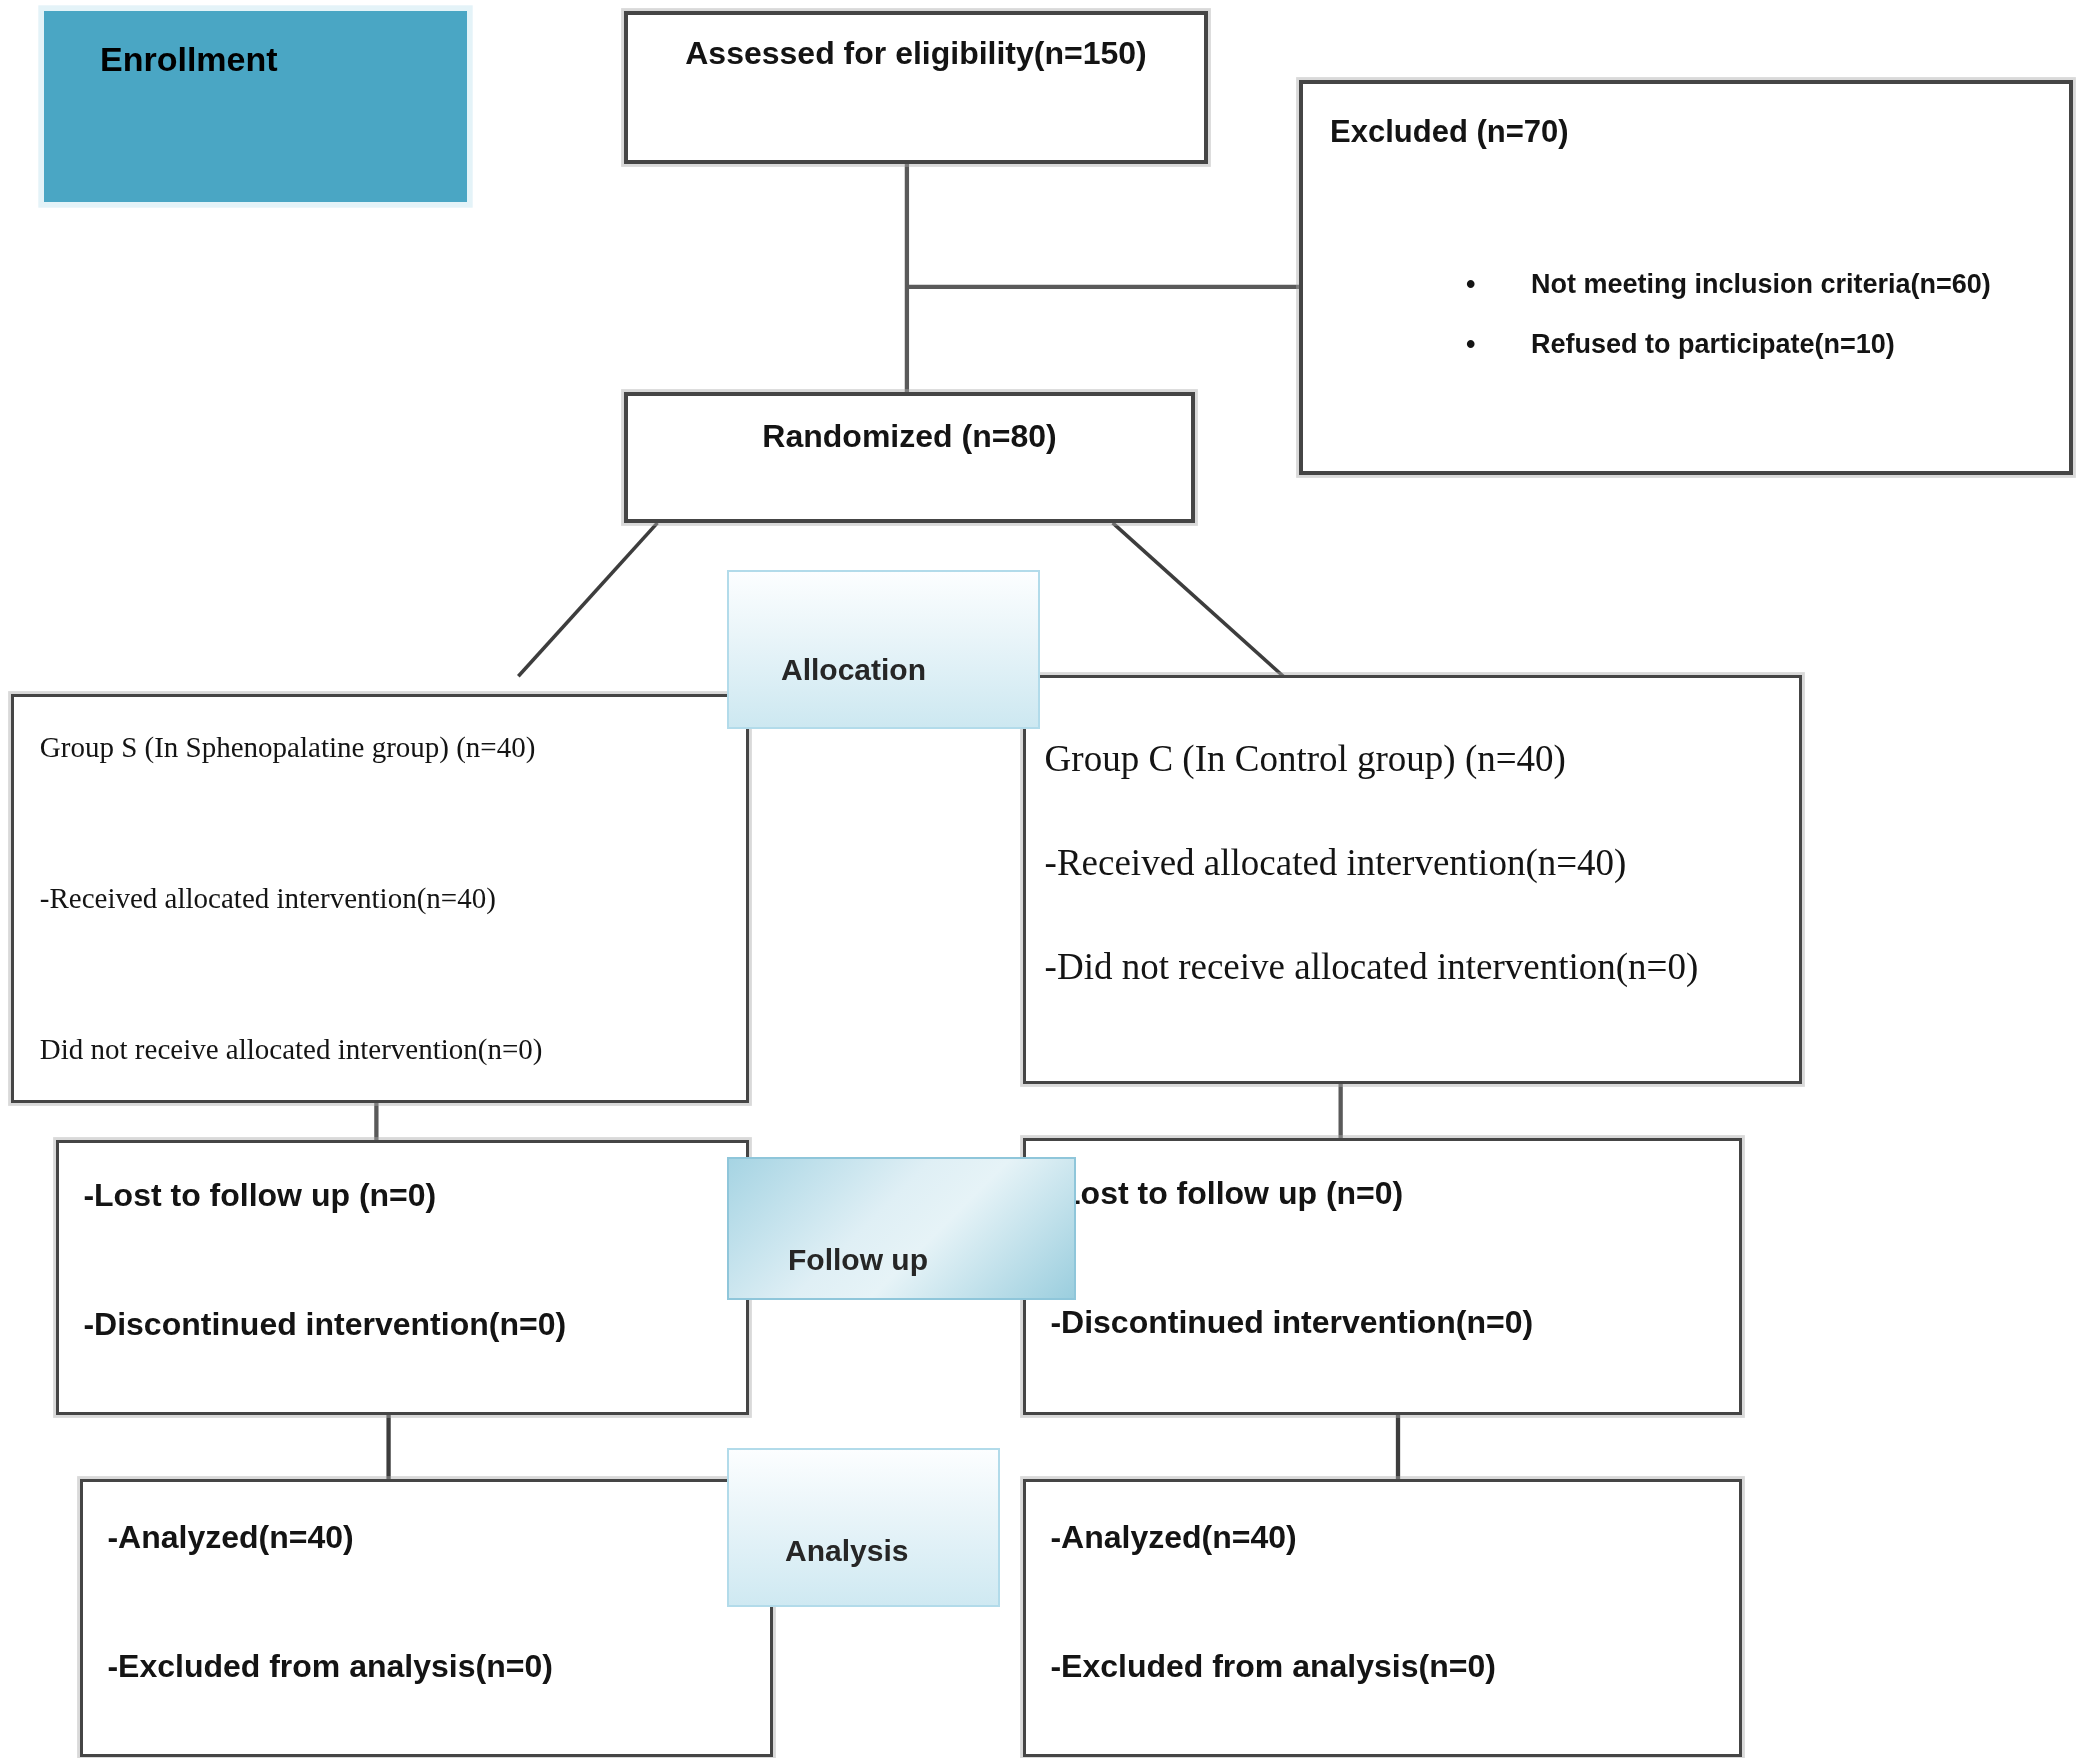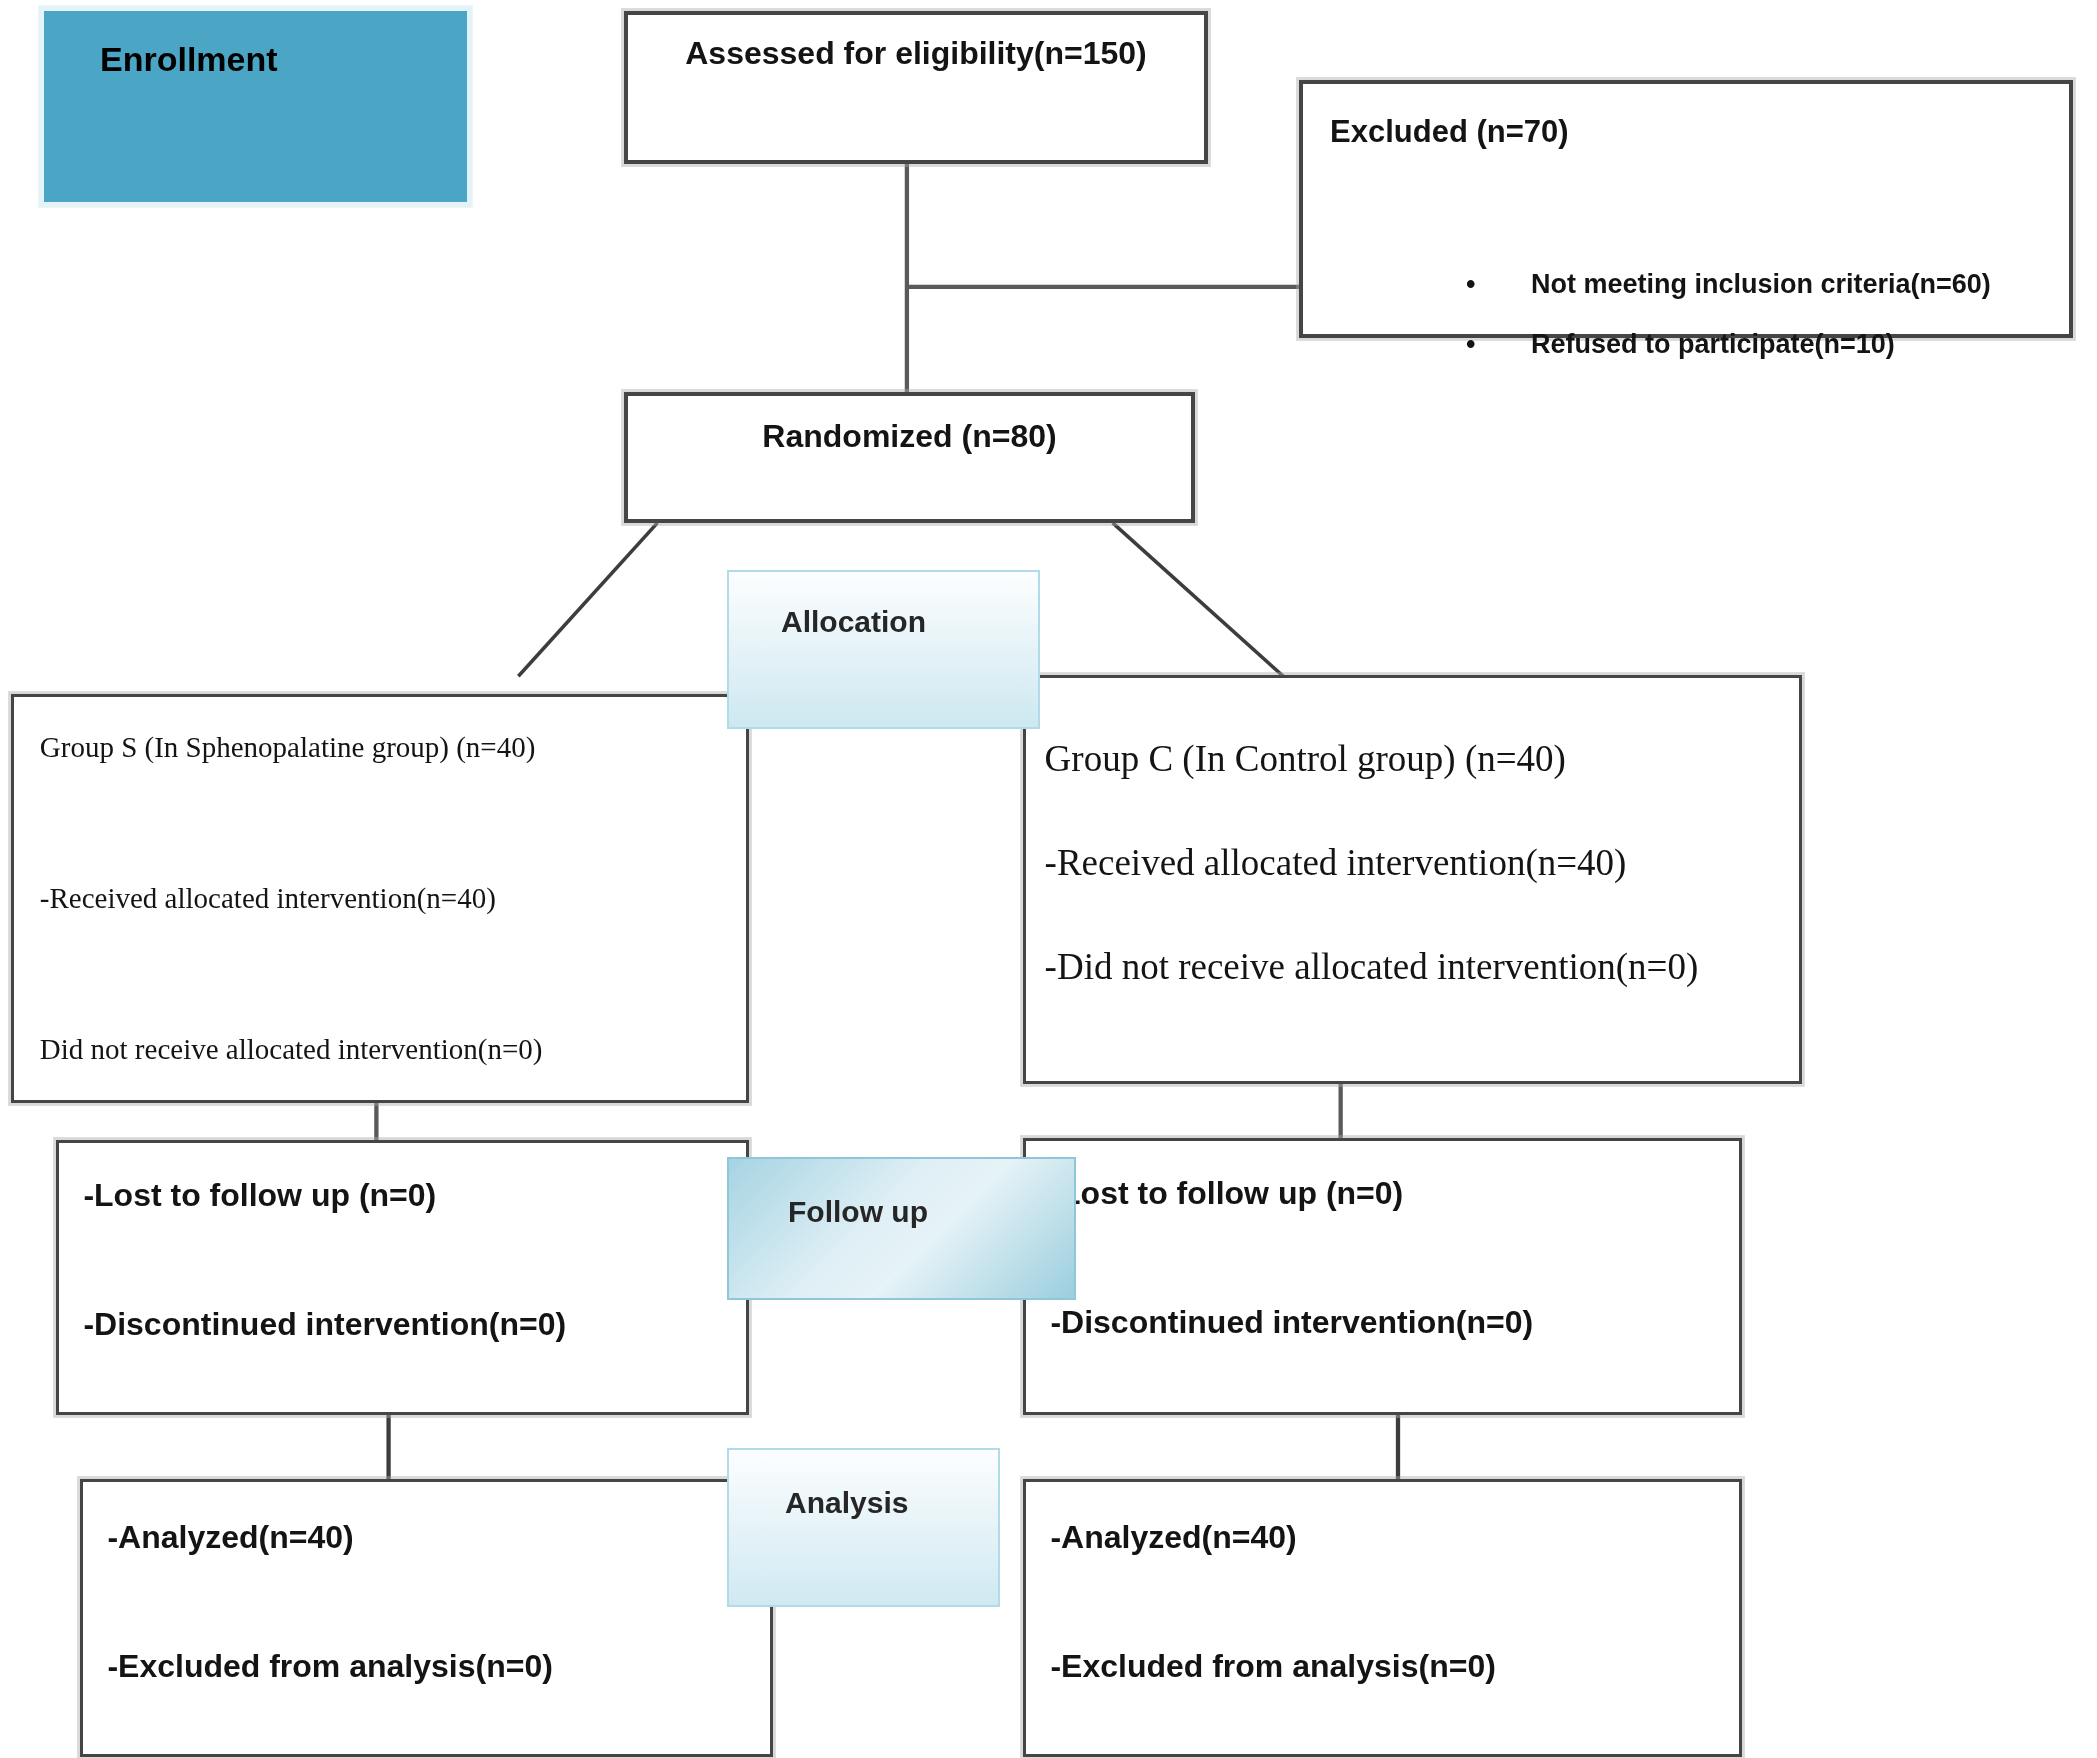--- a/index.html
+++ b/index.html
@@ -35,36 +35,36 @@
   #enrollment .lbl{
     position:absolute;left:56px;top:29px;
     font-size:34px;font-weight:bold;color:#000000;
   }
 
   
   #assessed{left:624px;top:10.8px;width:584px;height:153px;}
   #assessed .t{position:absolute;left:0;right:0;top:20px;text-align:center;font-size:32px;}
 
   
-  #excluded{left:1299px;top:80px;width:774px;height:258px;}
+  #excluded{left:1299px;top:80px;width:774px;height:395px;}
   #excluded .title{position:absolute;left:27px;top:30px;font-size:31px;}
   #excluded .items{position:absolute;left:163px;top:185px;right:14.3px;}
   #excluded .item{display:flex;align-items:flex-start;margin-bottom:29px;font-size:27px;white-space:nowrap;}
   .bullet-glyph{display:inline-block;width:65px;font-size:27px;flex:0 0 auto;}
 
   
   #randomized{left:624px;top:392px;width:571px;height:131px;}
   #randomized .t{position:absolute;left:0;right:0;top:21.5px;text-align:center;font-size:32px;}
 
   
   .stagebox{
     position:absolute;box-sizing:border-box;z-index:2;
     border:2.9px solid #b2dbea;
   }
-  .stagebox .lbl{position:absolute;font-size:30px;font-weight:bold;color:#262626;font-family:"Liberation Sans",sans-serif;}
+  .stagebox .lbl{position:absolute;font-size:30px;font-weight:bold;color:#262626;font-family:"Liberation Sans",sans-serif;margin-top:48px;}
   #stage-allocation{left:727px;top:570px;width:313px;height:159px;
     background:linear-gradient(180deg,#fcfeff 0%,#eaf5f9 40%,#cde8f1 100%);}
   #stage-allocation .lbl{left:52px;top:33px;}
   #stage-followup{left:727px;top:1157px;width:349px;height:143px;
     background:linear-gradient(135deg,#a6d4e3 0%,#dfeff5 42%,#e6f3f7 58%,#9bcede 100%);
     border-color:#8fc6da;}
   #stage-followup .lbl{left:59px;top:36px;}
   #stage-analysis{left:727px;top:1448px;width:273px;height:159px;
     background:linear-gradient(180deg,#fcfeff 0%,#eaf5f9 40%,#cfe9f2 100%);}
   #stage-analysis .lbl{left:56px;top:36px;}

